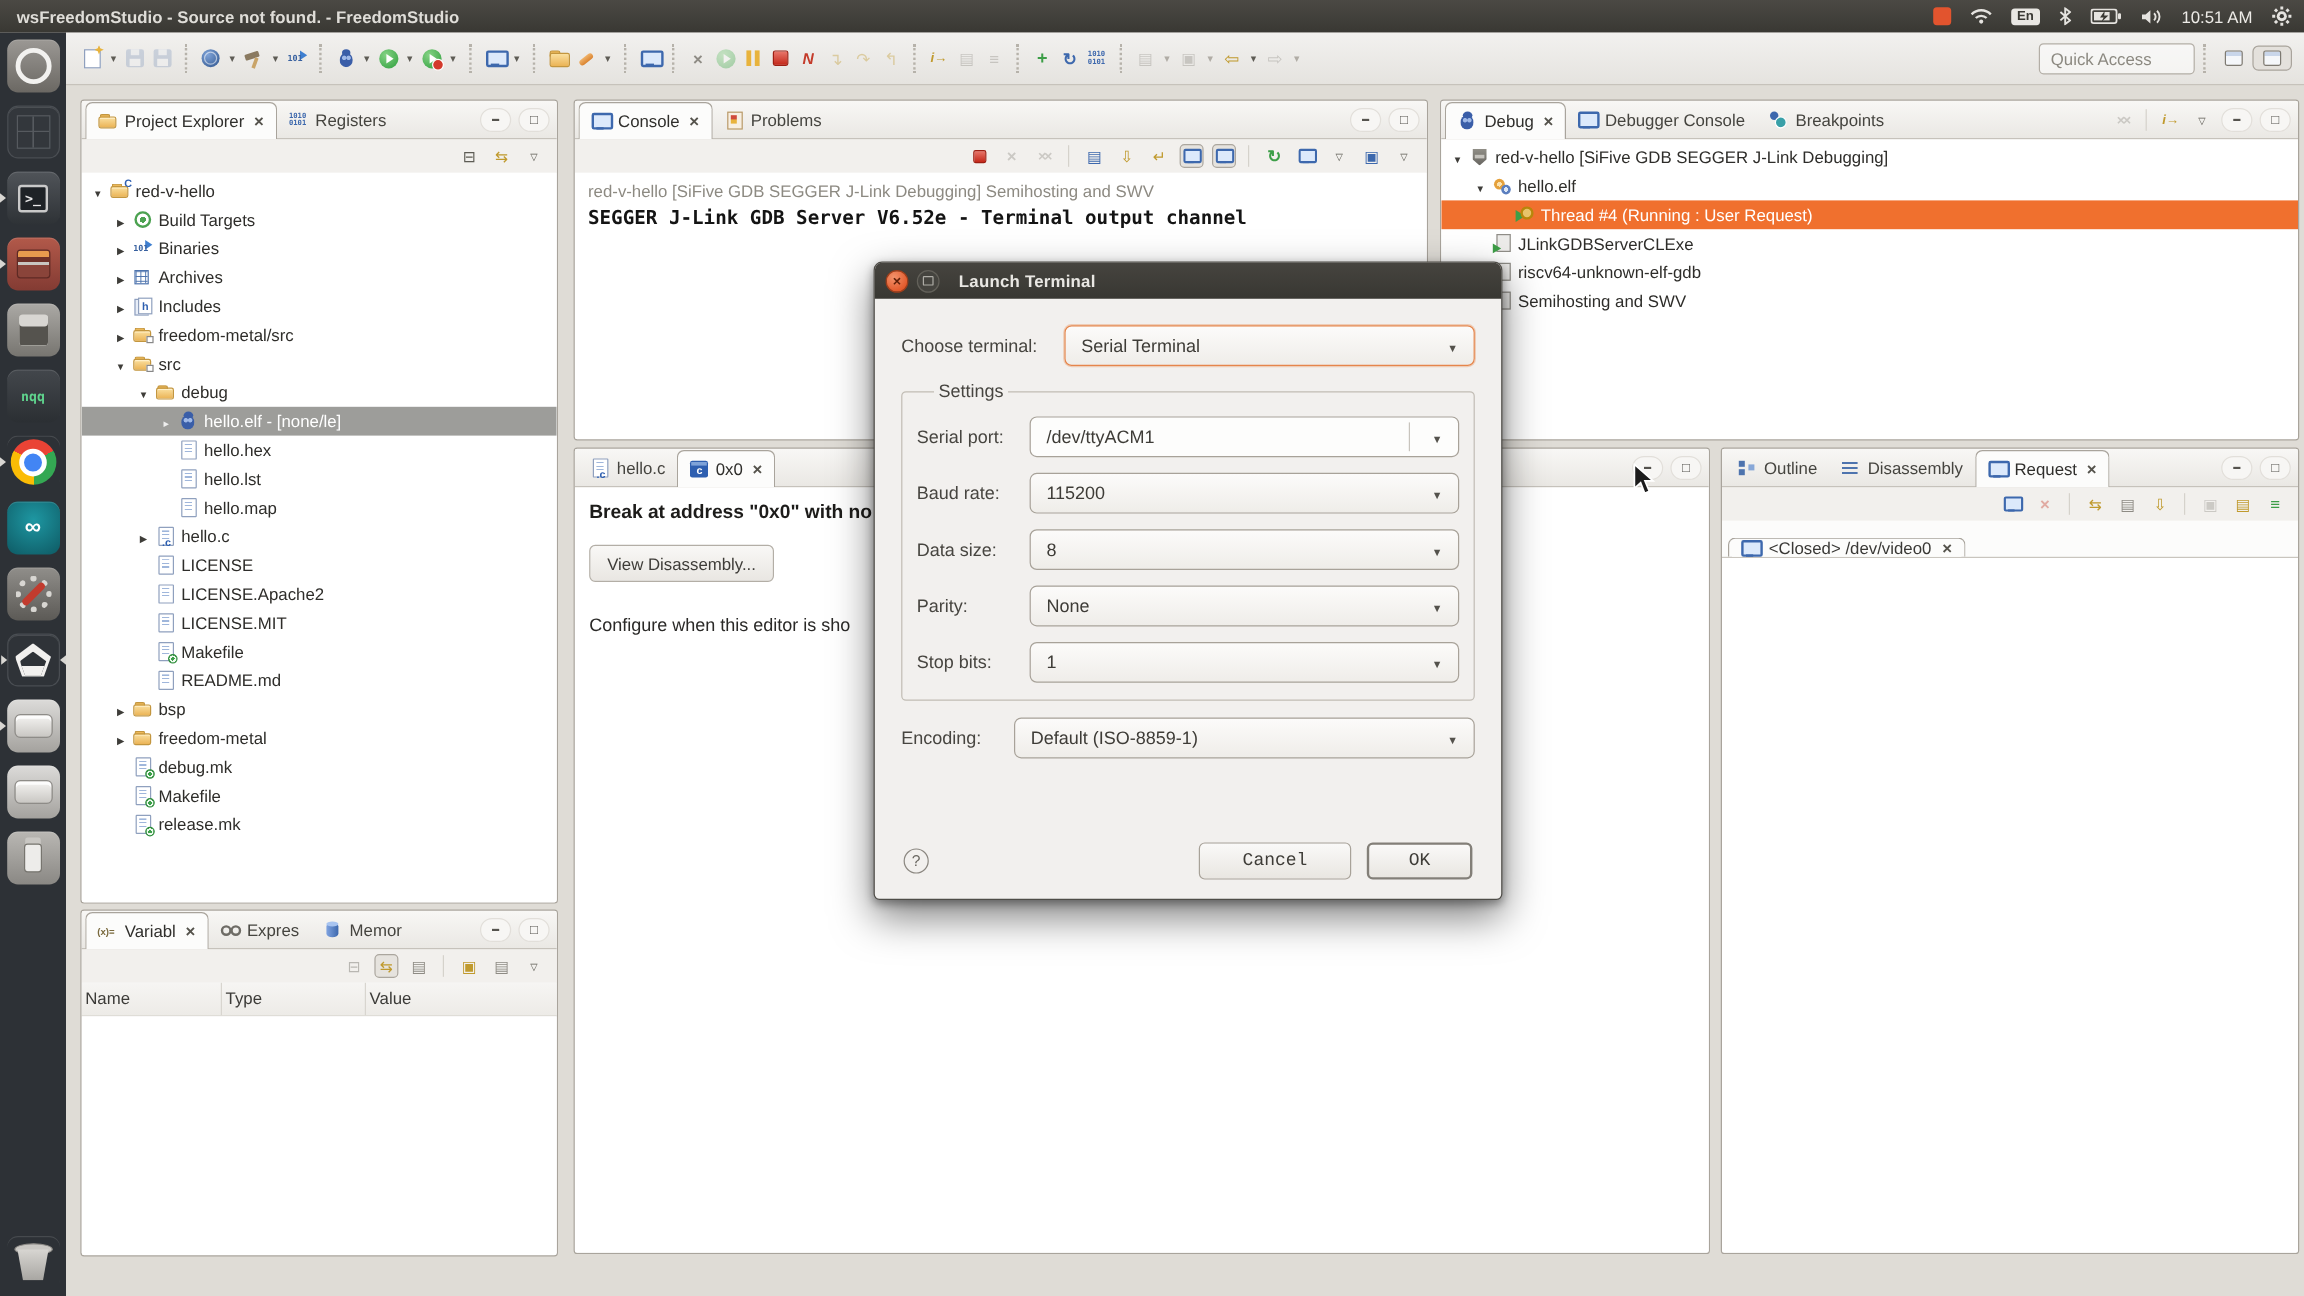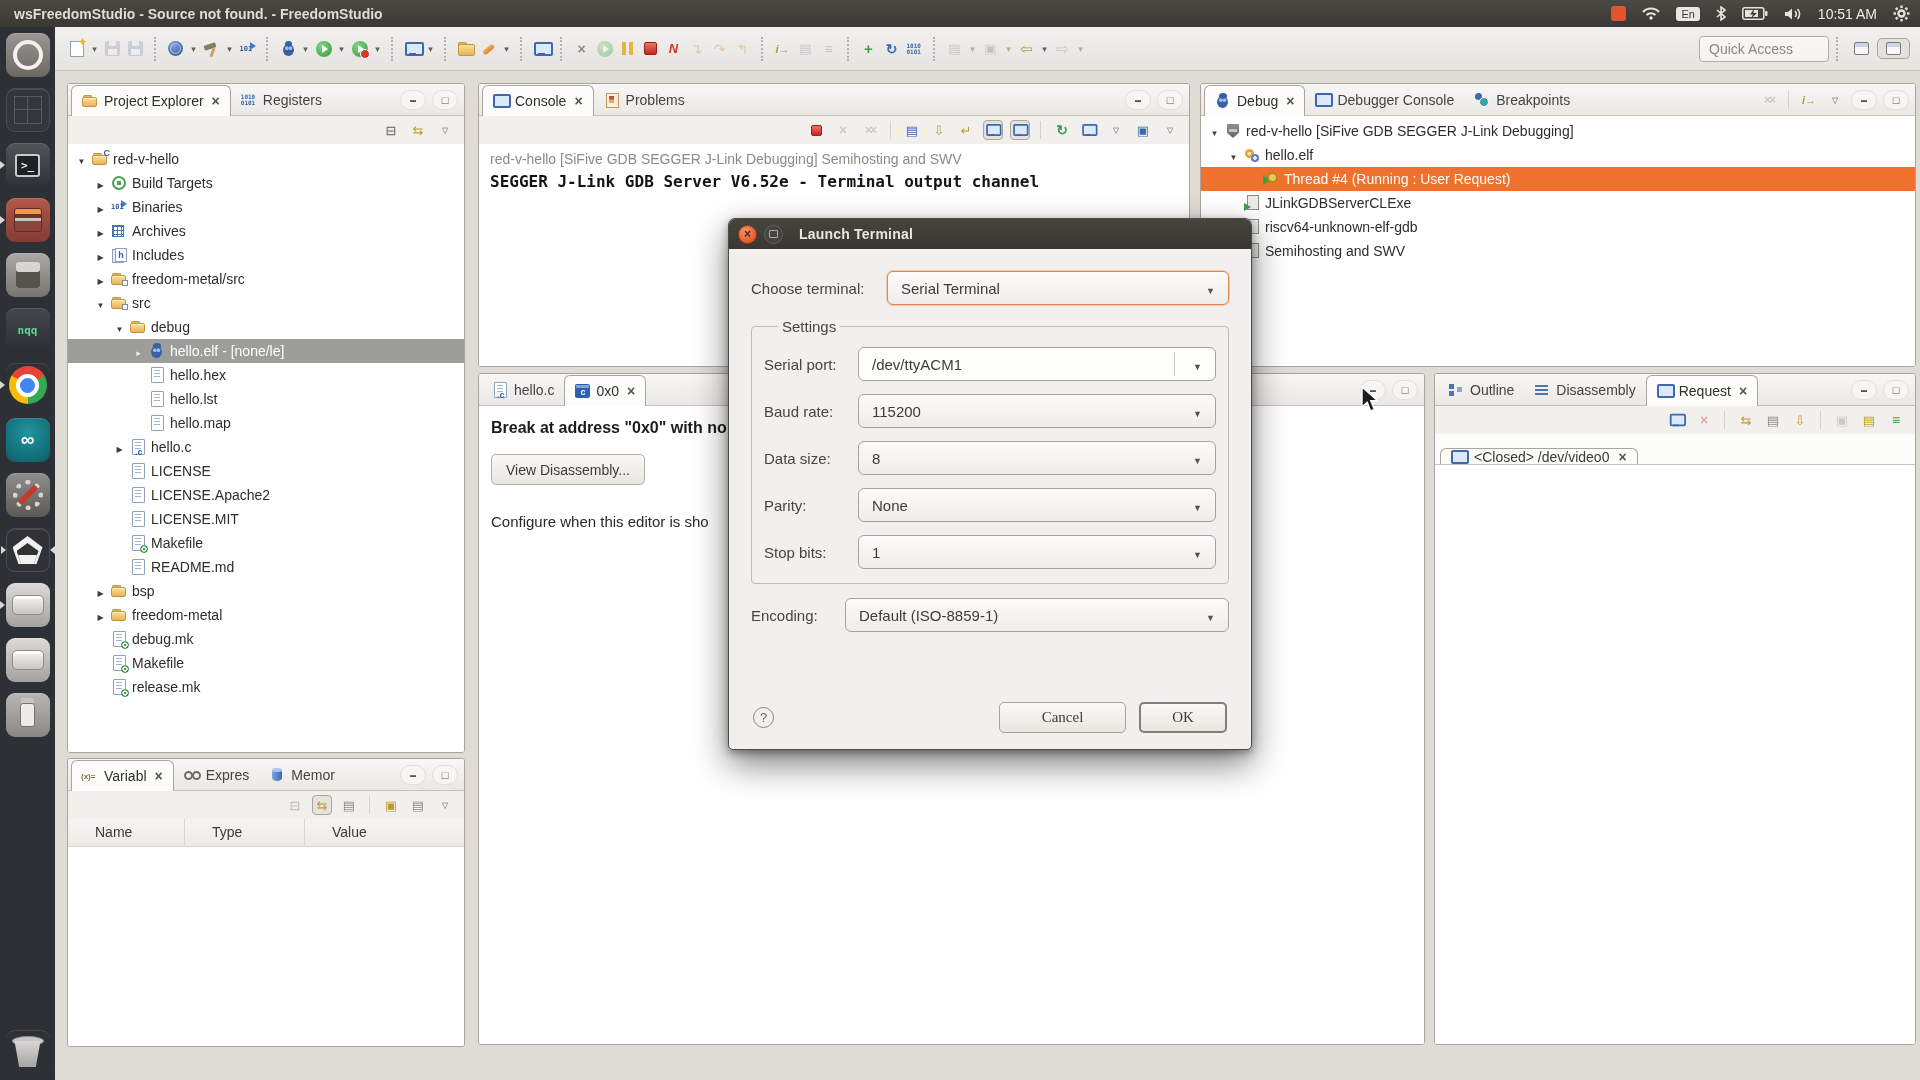--- a/index.html
+++ b/index.html
@@ -4,21 +4,21 @@
 <style>
 *{margin:0;padding:0;box-sizing:border-box}
 html,body{width:1920px;height:1080px;overflow:hidden}
 body{position:relative;font-family:"Liberation Sans",sans-serif;background:#DFDCD6;font-size:13px;color:#2E2D2A}
 
 
 #topbar{position:absolute;left:0;top:0;width:1920px;height:27px;background:linear-gradient(#4B4944,#393833);display:flex;align-items:center;padding:0 10px;z-index:40}
 #topbar .title{font-weight:bold;font-size:14px;color:#DFDDD8;margin-left:4px}
 #tray{margin-left:auto;display:flex;align-items:center;gap:16px}
 .rec-square{width:15px;height:15px;border-radius:3px;background:#E2542E}
-.enbox{background:#E9E7E3;color:#3A3934;font-size:11px;font-weight:normal;padding:1px 5px;border-radius:3px}
+.enbox{background:#E9E7E3;color:#3A3934;font-size:11px;font-weight:bold;padding:1px 5px;border-radius:3px}
 .time{font-size:14px;color:#EDEBE7}
 
 
 #launcher{position:absolute;left:0;top:27px;width:55px;height:1053px;background:#2D3136;z-index:30;display:flex;flex-direction:column;align-items:center;padding-top:6px;gap:11px}
 .ltile{width:44px;height:44px;border-radius:9px;display:flex;align-items:center;justify-content:center;position:relative;flex:none;box-shadow:inset 0 1px 0 rgba(255,255,255,.12)}
 .larrow{position:absolute;left:-6px;top:50%;transform:translateY(-50%);border-left:5px solid #D8D6D2;border-top:4px solid transparent;border-bottom:4px solid transparent}
 .rarrow{position:absolute;right:-6px;top:50%;transform:translateY(-50%);border-right:5px solid #D8D6D2;border-top:4px solid transparent;border-bottom:4px solid transparent}
 .t-ubuntu{background:linear-gradient(#9B9894,#6B6863)}
 .t-ubuntu::after{content:"";width:22px;height:22px;border-radius:50%;border:4px solid #F2F1EF}
 .t-ws{background:#33373C;border:1px solid #4A4E53}
@@ -193,21 +193,21 @@
 .con .t2{font-family:"DejaVu Sans Mono",monospace;font-size:16px;font-weight:bold;color:#141414}
 
 
 .edc{padding:13px 12px;flex:1;background:#FFF}
 .break-msg{font-size:16px;font-weight:bold;color:#1D1C1A;white-space:nowrap}
 .viewdis{margin-top:17px;height:31px;padding:0 14px;font-size:14px;color:#3E3C38;background:linear-gradient(#F9F8F6,#E9E6E2);border:1px solid #B3AEA6;border-radius:5px;font-family:"Liberation Sans",sans-serif}
 .cfg{margin-top:28px;font-size:15px;color:#2A2927;white-space:nowrap}
 
 
 .cols{display:flex;height:28px;border-bottom:1px solid #D8D5CF;background:linear-gradient(#F6F5F3,#EDEBE7)}
-.col{padding:5px 27px;font-size:14px;color:#3C3B38;border-right:1px solid #D8D5CF}
+.col{padding:5px 3px;font-size:14px;color:#3C3B38;border-right:1px solid #D8D5CF}
 .c1{width:117px}.c2{width:120px}.c3{flex:1;border-right:none}
 .varbody{flex:1;background:#FFF}
 
 
 .ttabs{height:31px;border-bottom:1px solid #C9C5BE;display:flex;padding-left:5px;background:#FCFCFB;flex:none}
 .ttab{display:flex;align-items:center;gap:7px;border:1px solid #A9A49C;border-bottom:none;border-radius:6px 6px 0 0;padding:0 10px;font-size:14px;color:#3A3936;background:#FCFCFB;margin-top:14px}
 .termbody{flex:1;background:#FFF}
 
 
 #dialog{position:absolute;left:728px;top:218px;width:524px;height:532px;border-radius:7px 7px 5px 5px;box-shadow:0 14px 34px rgba(0,0,0,.5),0 3px 8px rgba(0,0,0,.35);z-index:60;background:#F2F0EE;border:1px solid #4E4C47;display:flex;flex-direction:column}
@@ -225,21 +225,21 @@
 .arr{position:absolute;right:13px}
 .arr::before{content:"▼";font-size:9px;color:#54524C}
 .combo.focus{border-color:#E5854B;box-shadow:0 0 0 1px rgba(233,138,78,.35)}
 .combo.edit{background:#FDFDFC}
 .combo.edit .divider{position:absolute;right:40px;top:4px;bottom:4px;width:1px;background:#C8C4BD}
 fieldset.settings{border:1px solid #C1BCB4;border-radius:4px;padding:12px 12px 1px;margin-bottom:14px}
 fieldset.settings legend{font-size:15px;color:#474540;padding:0 4px;margin-left:14px}
 .dfoot{display:flex;align-items:center;margin-top:auto;margin-bottom:16px;padding:0 2px}
 .help{width:21px;height:21px;border-radius:50%;border:1px solid #8B8780;display:flex;align-items:center;justify-content:center}
 .help span{color:#6B6862;font-size:13px}
-.btn{height:31px;font-size:15px;color:#3E3C37;background:linear-gradient(#FAF9F8,#E9E6E1);border:1px solid #A8A299;border-radius:5px;font-family:Liberation Serif, serif}
+.btn{height:31px;font-size:15px;color:#3E3C37;background:linear-gradient(#FAF9F8,#E9E6E1);border:1px solid #A8A299;border-radius:5px;font-family:Liberation Mono, monospace}
 .btn.cancel{width:127px;margin-left:auto}
 .btn.ok{width:88px;margin-left:13px;border:2px solid #837F78}
 
 #cursor{position:absolute;left:1360px;top:386px;z-index:100}
 </style>
 </head>
 <body>
 
 <div id="topbar">
   <span class="title">wsFreedomStudio - Source not found. - FreedomStudio</span>

